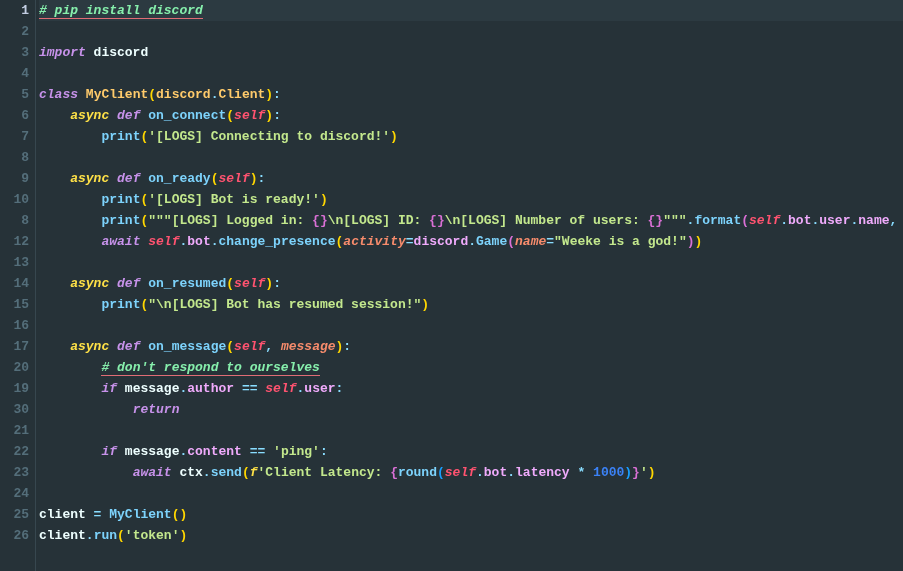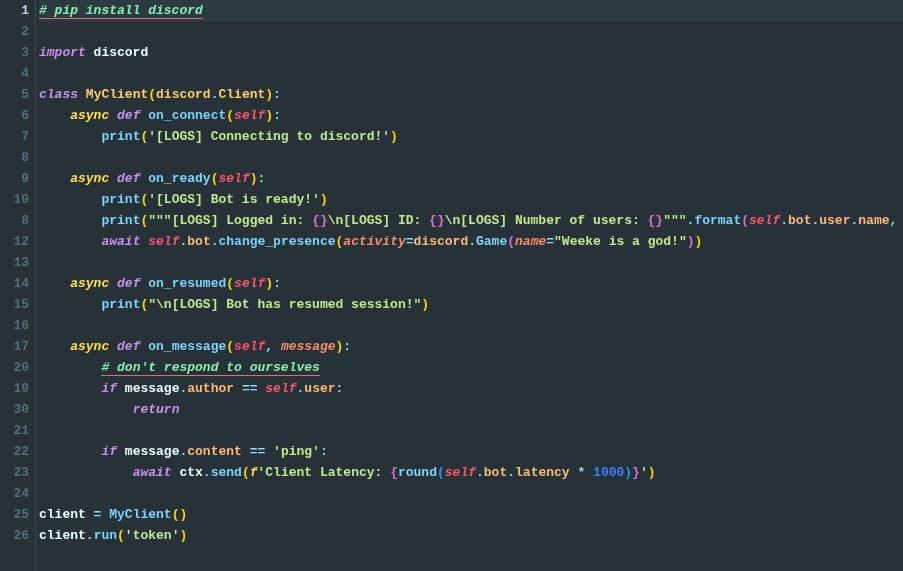--- a/index.html
+++ b/index.html
@@ -61,21 +61,21 @@
     .funcname { color: #7dd3fc; }
     .classname { color: #ffcb6b; }
     .string { color: #c3e88d; }
     .paren { color: #ffd700; }
     .paren2 { color: #da70d6; }
     .paren3 { color: #179fff; }
     .default { color: #eeffff; }
     .self { color: #ff5370; font-style: italic; text-align: center; }
     .operator { color: #89ddff; }
     .number { color: #3b82f6; }
-    .property { color: #fdba74; }
+    .property { color: #f0abfc; }
     .param { color: #f78c6c; font-style: italic; }
     .underline {
       border-bottom: 1px solid #e06c75;
       padding-bottom: 0px;
     }
   </style>
 </head>
 <body>
 
 <div class="editor">

